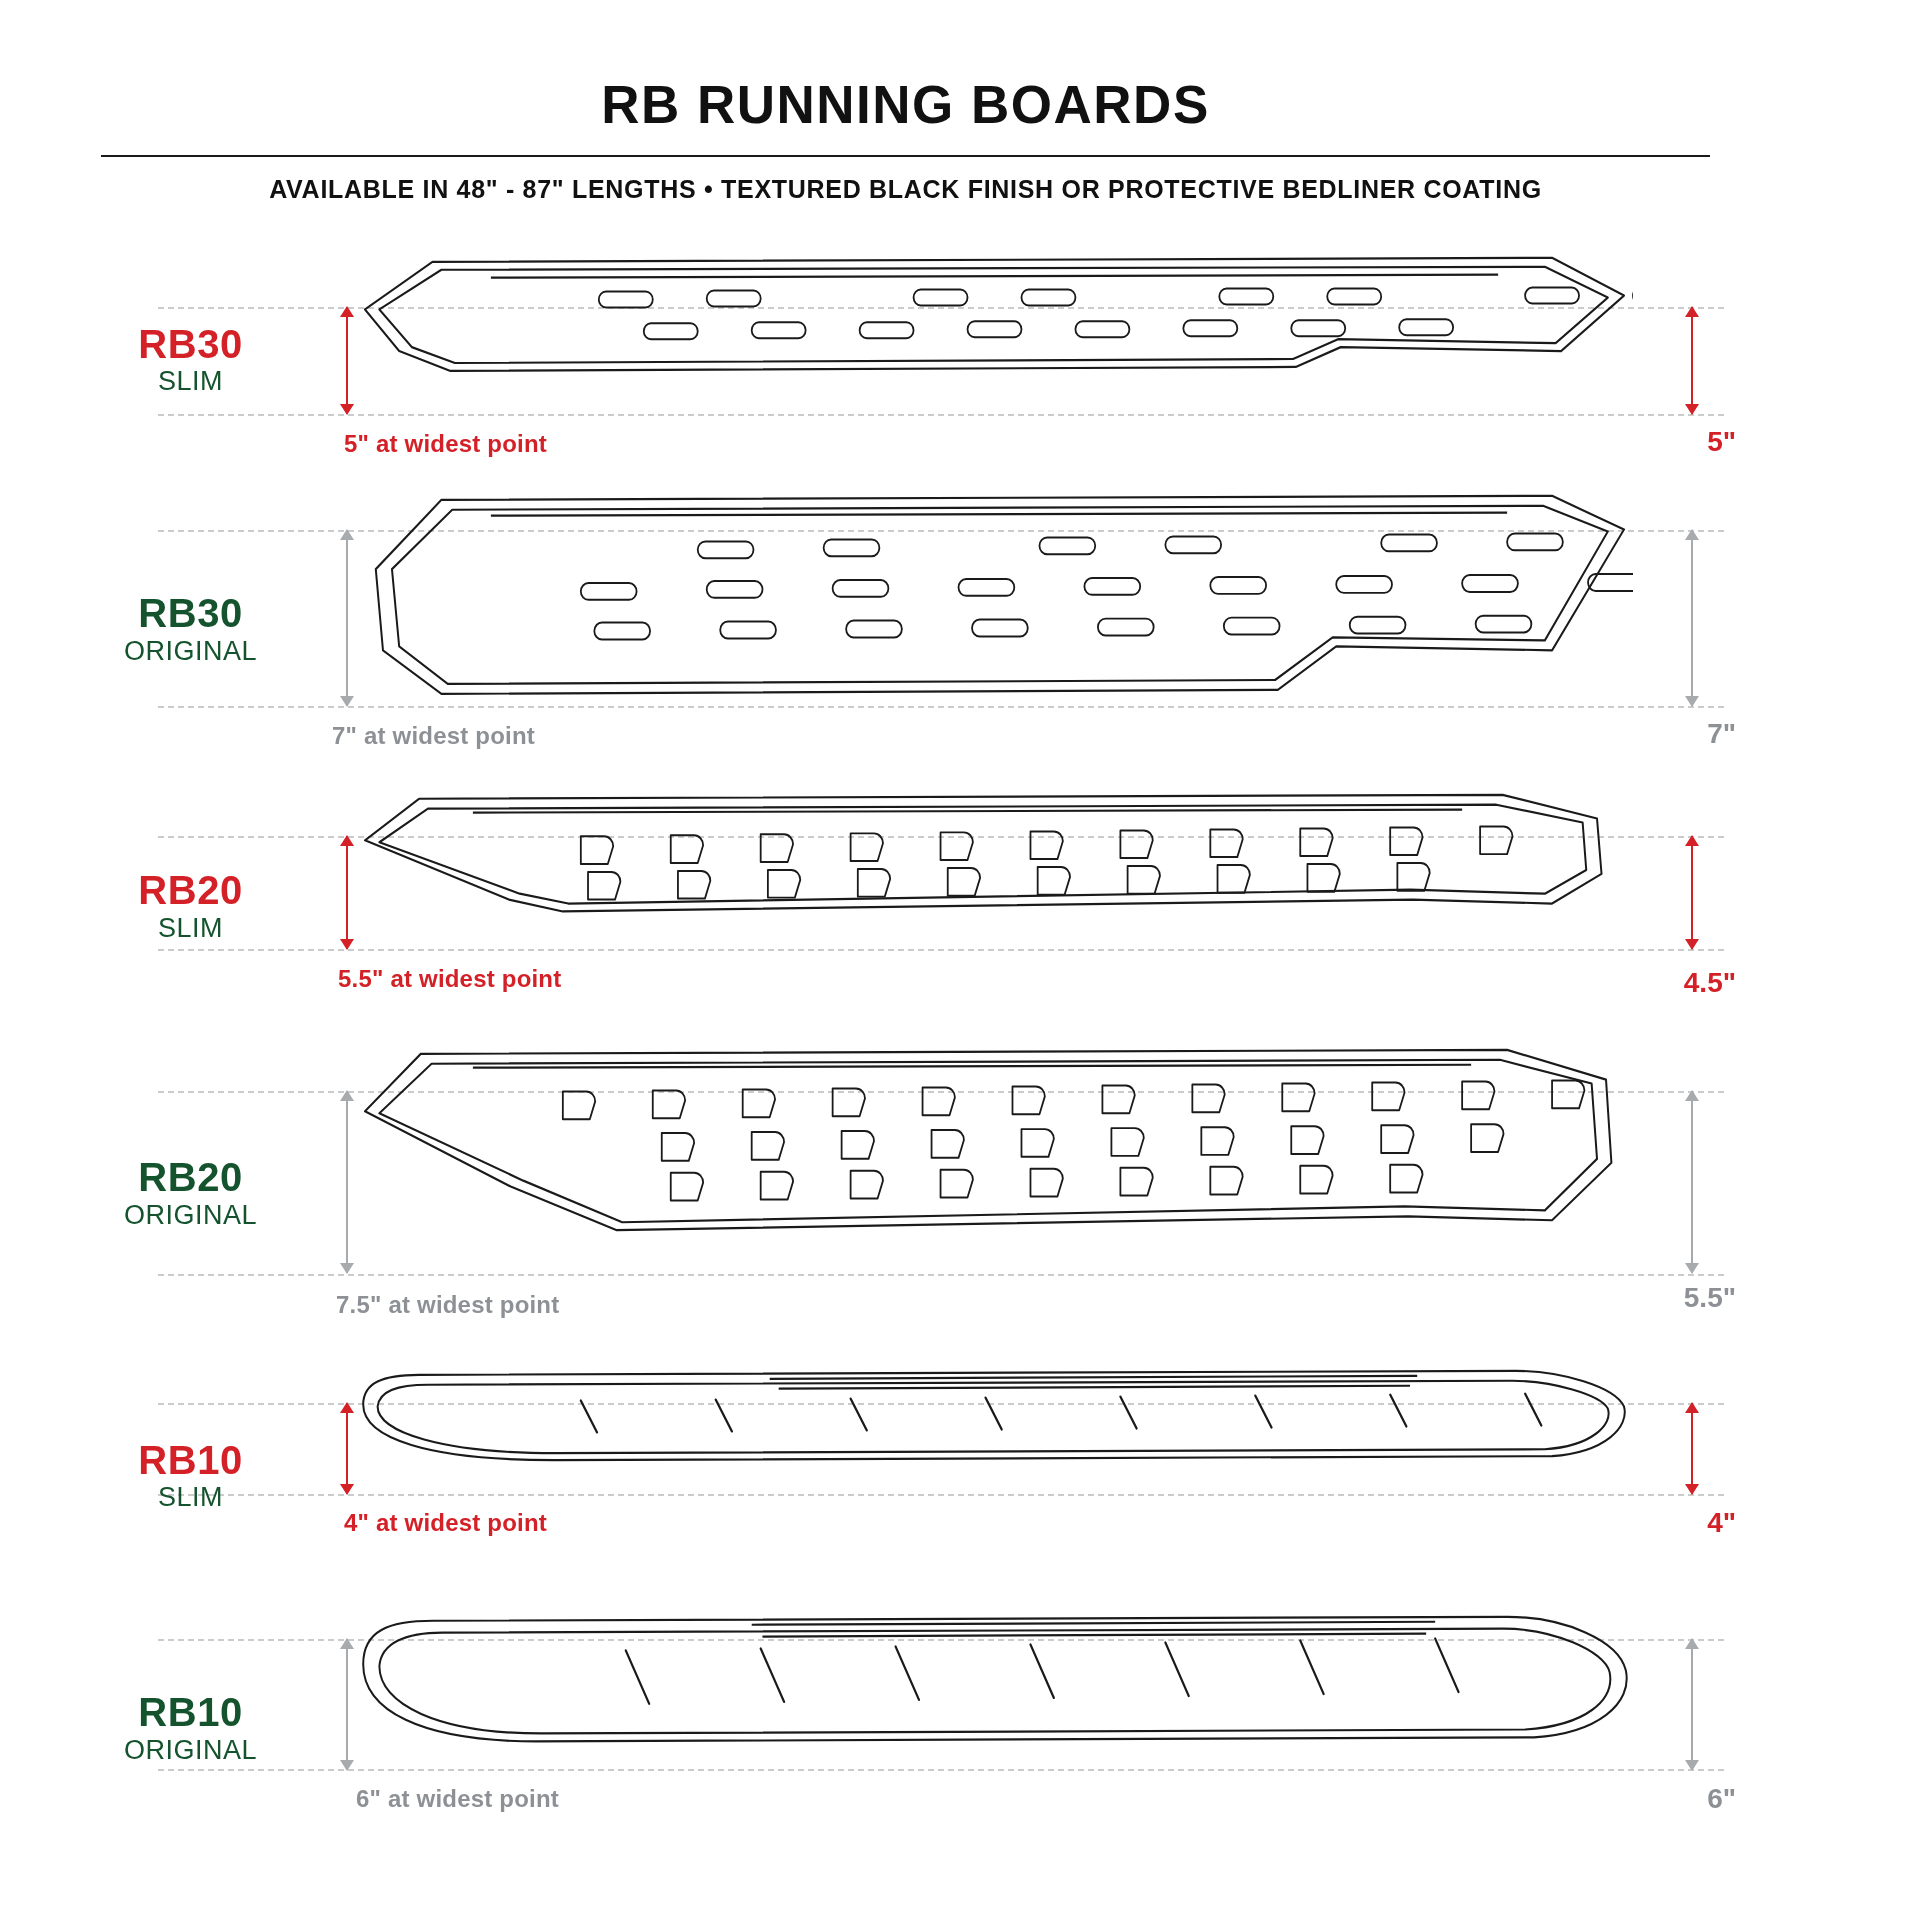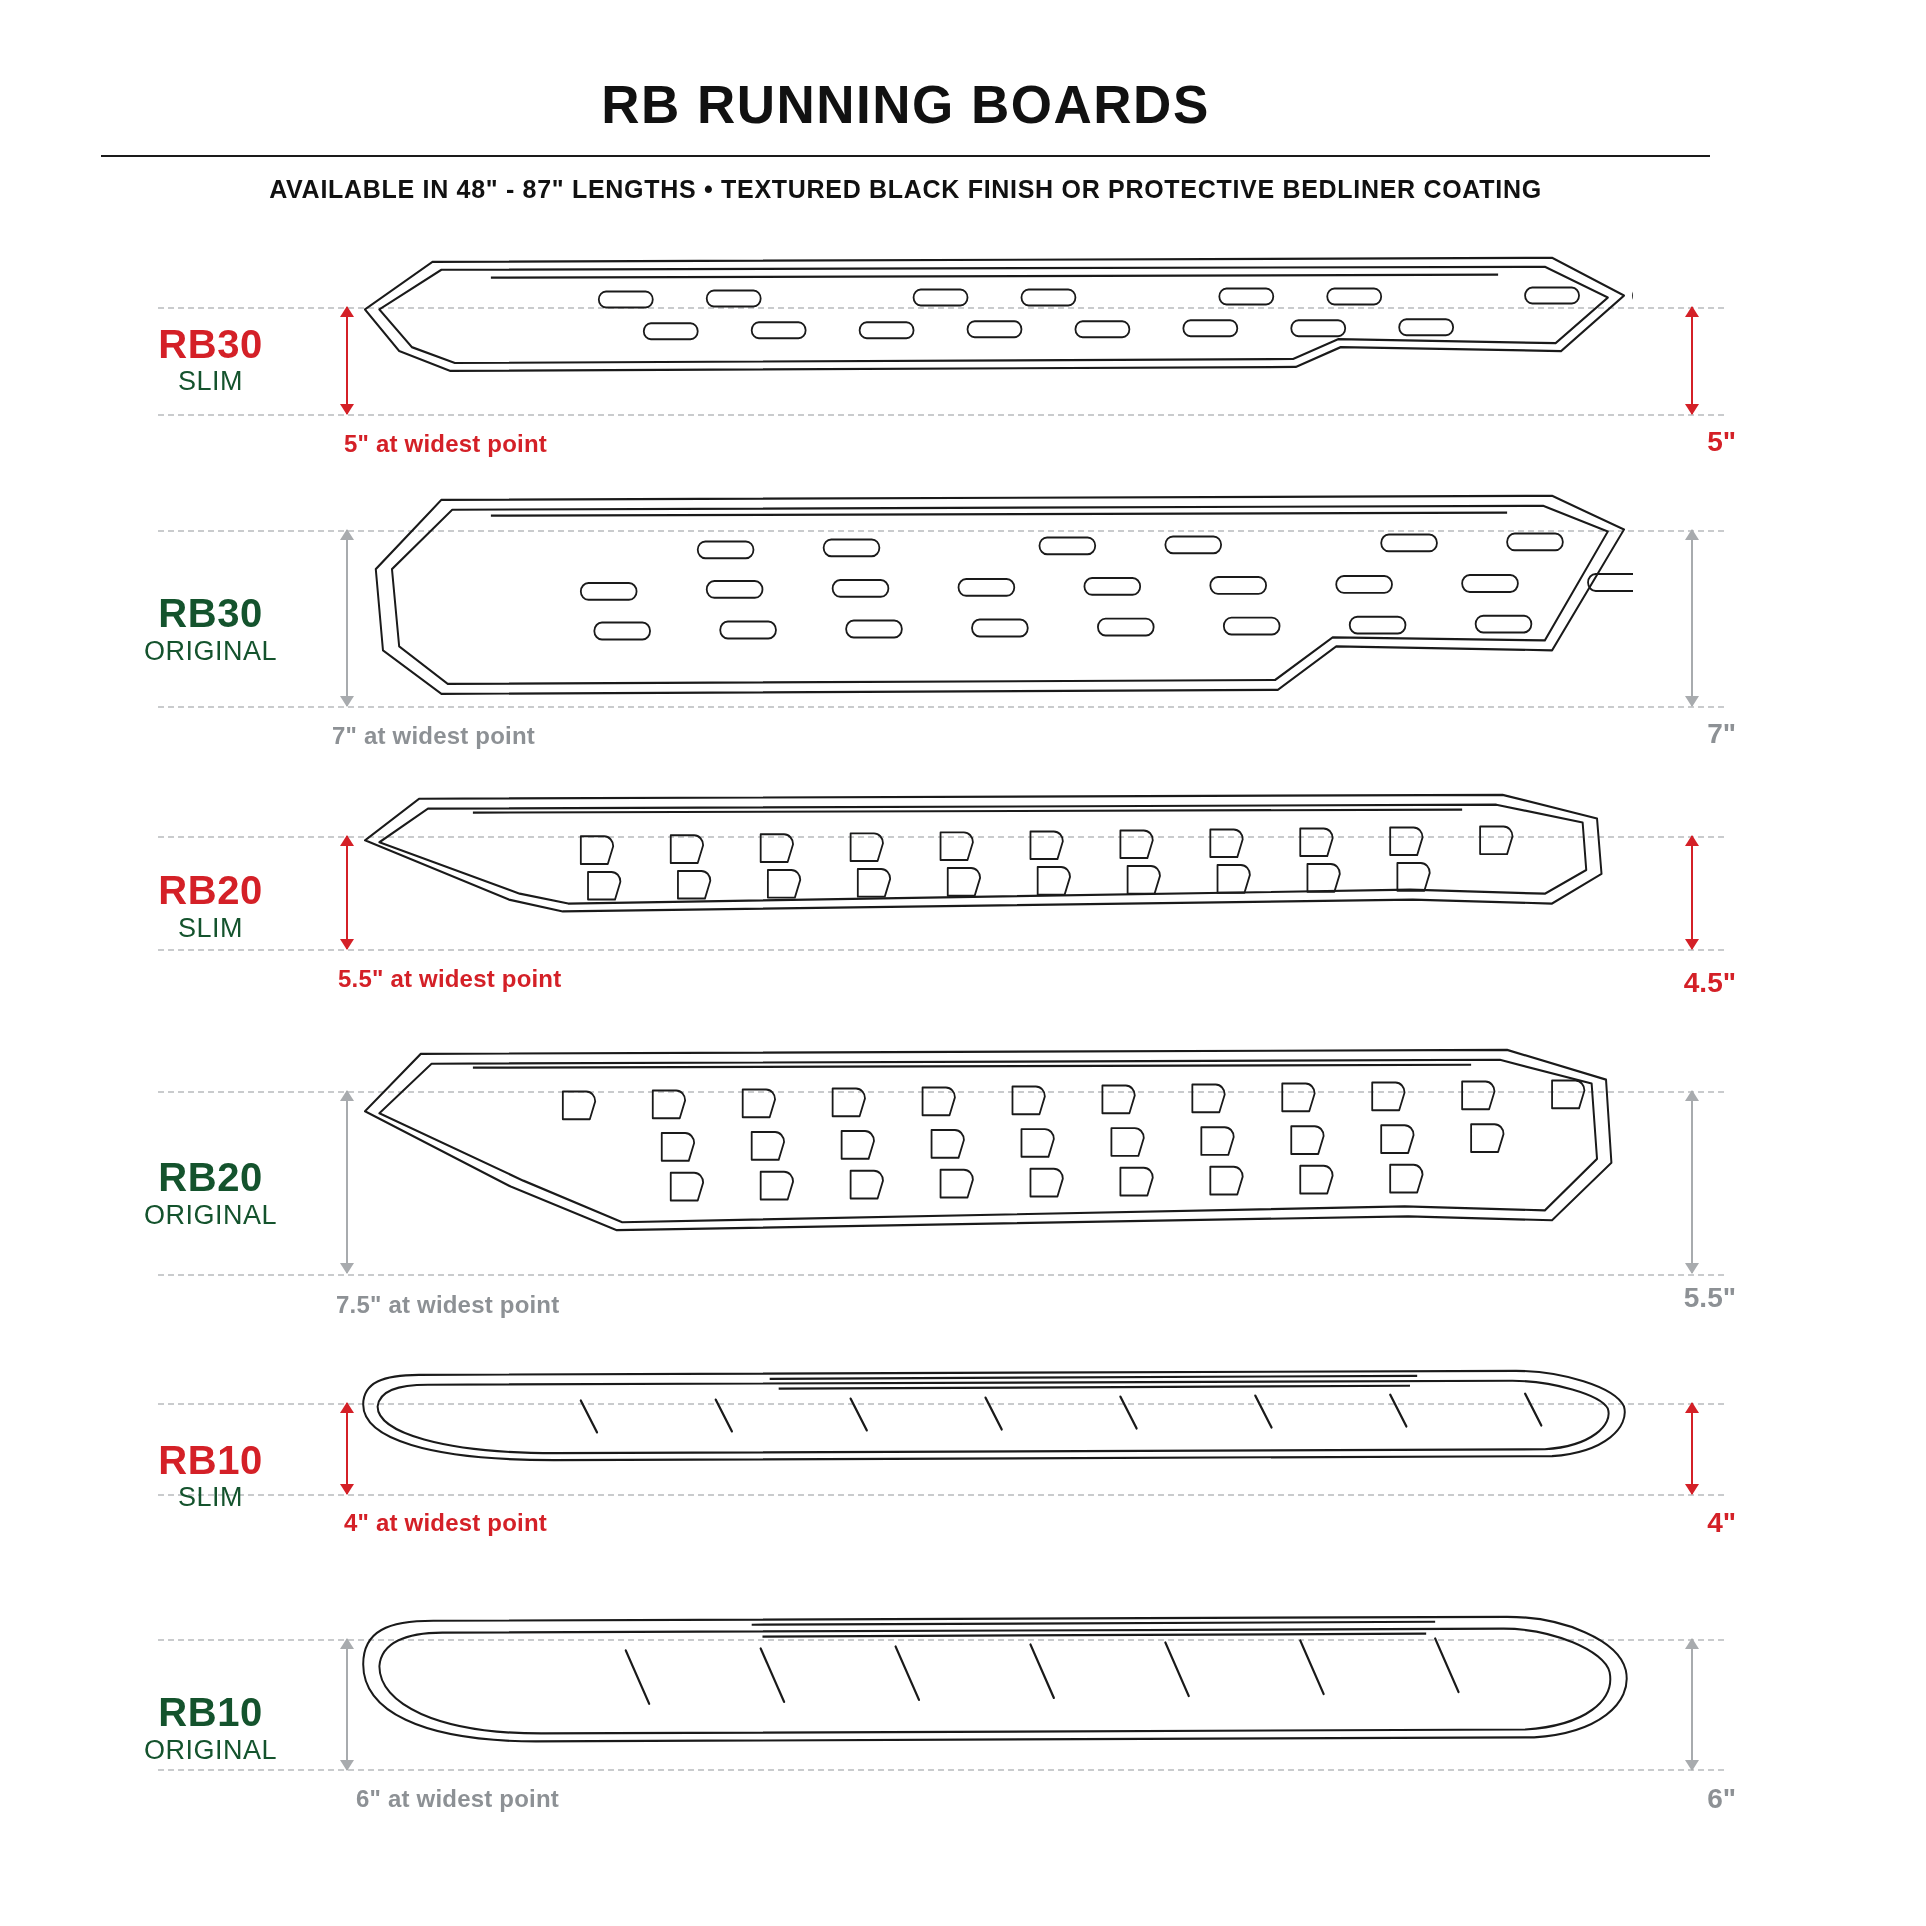--- a/index.html
+++ b/index.html
@@ -58,21 +58,21 @@
     height: 242px;
   }
   .row-inner {
     position: absolute;
     inset: 0;
   }
 
   
   .label-block {
     position: absolute;
-    left: 60px;
+    left: 40px;
     top: 50%;
     transform: translateY(-50%);
     width: 183px;
     text-align: center;
   }
   .label-model {
     font-size: 40px;
     font-weight: 700;
     letter-spacing: 0.5px;
     line-height: 1.02;

